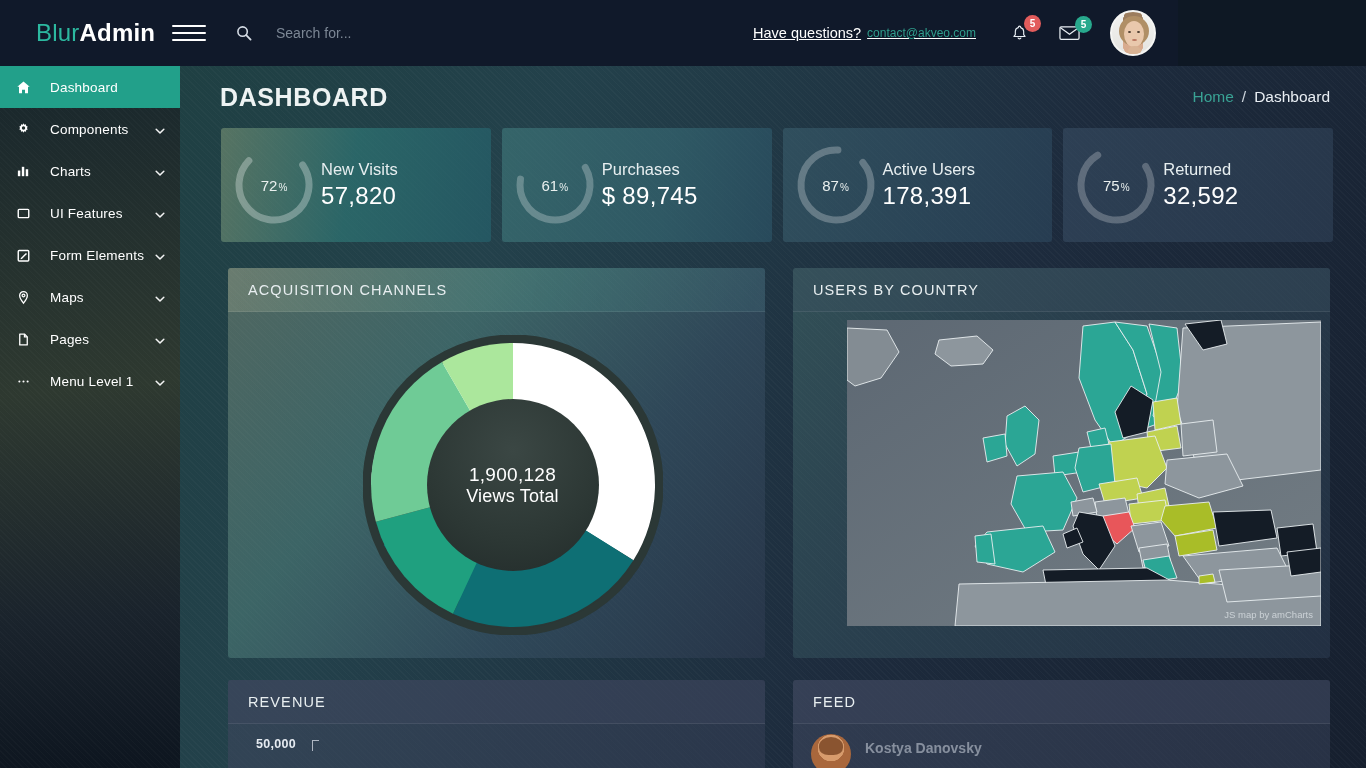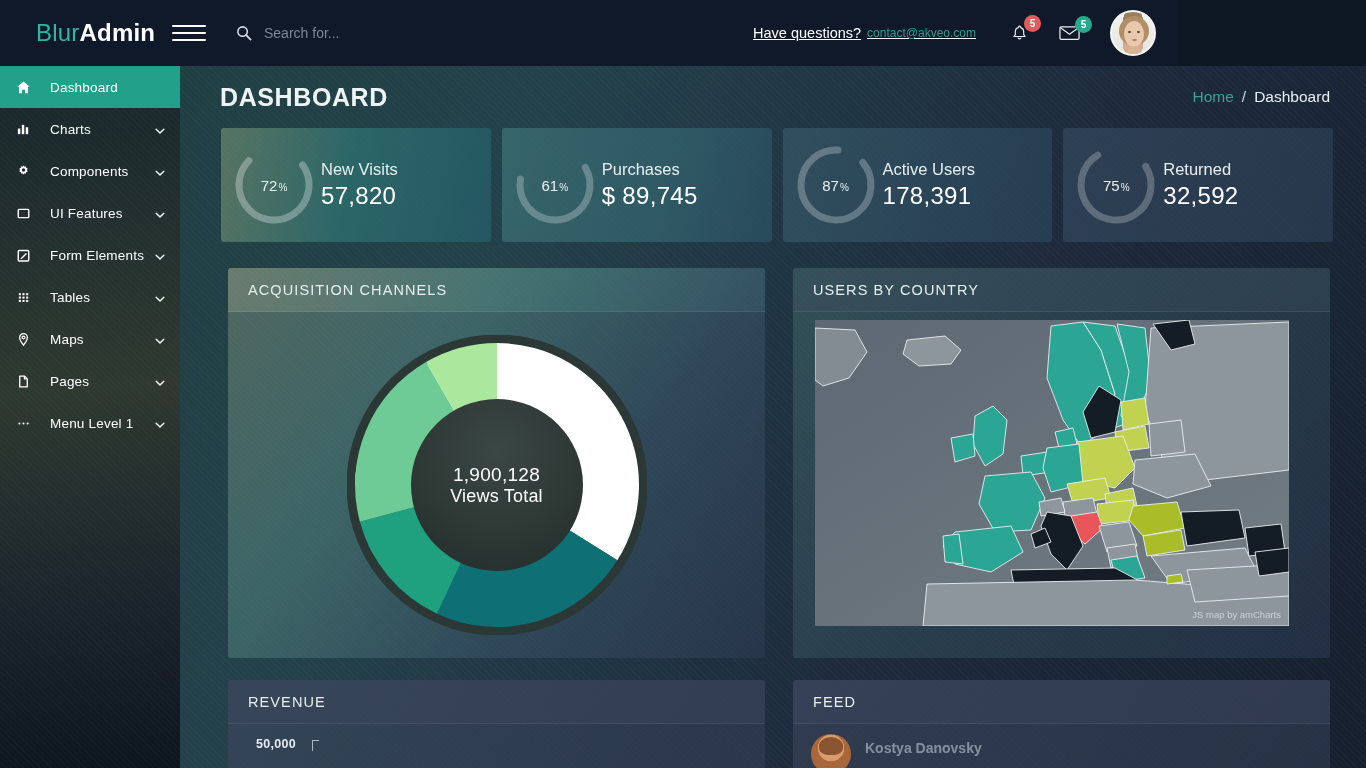--- a/index.html
+++ b/index.html
@@ -23,21 +23,21 @@
     display:flex; align-items:center;
   }
   .logo .blur{ color:#2cb9a0; font-weight:400;}
   .logo .admin{ color:#fff; font-weight:700;}
   .hamburger{
     width:34px; height:26px; margin-left:-8px;
     display:flex; flex-direction:column; justify-content:center; gap:5px;
     cursor:pointer;
   }
   .hamburger span{ display:block; height:2px; background:#fff; border-radius:1px;}
-  .search-wrap{ display:flex; align-items:center; margin-left:30px; gap:12px;}
+  .search-wrap{ display:flex; align-items:center; margin-left:30px; gap:24px;}
   .search-ico{ width:16px;height:16px; display:block;}
   .search-input{
     background:transparent; border:0; outline:none;
     color:#c9d2de; font-size:14px; font-family:inherit; width:230px;
   }
   .search-input::placeholder{ color:#7c8795;}
   .topright{ margin-left:auto; display:flex; align-items:center; padding-right:22px; gap:0;text-decoration:underline;}
   .questions{ font-size:14.5px; color:#fff; margin-right:6px;}
   .contact{ font-size:12px; color:#2f9e8c; text-decoration:none; margin-right:34px;}
   .ico-badge{ position:relative; margin-right:30px; cursor:pointer; display:flex; align-items:center;}
@@ -133,21 +133,21 @@
   .panel{ flex:1 1 0; border-radius:3px; overflow:hidden;}
   .panel-head{
     height:44px; display:flex; align-items:center; padding:0 20px;
     font-size:14.5px; letter-spacing:1.1px; color:#e8eef0;
     border-bottom:1px solid rgba(255,255,255,.08);
   }
   .panel.acq{ height:390px; background:linear-gradient(128deg, rgba(190,193,160,.30) 0%, rgba(96,150,140,.42) 34%, rgba(60,86,106,.52) 66%, rgba(46,58,80,.56) 100%);}
   .panel.acq .panel-head{ background:linear-gradient(100deg, rgba(196,196,160,.22), rgba(80,150,143,.26) 60%, rgba(70,120,130,.22));}
   .panel.map{ height:390px; background:linear-gradient(128deg, rgba(86,134,126,.34) 0%, rgba(56,88,98,.46) 40%, rgba(44,60,82,.54) 100%);}
   .panel.map .panel-head{ background:rgba(62,84,100,.30);}
-  .panel-body{ position:relative; height:346px;}
+  .panel-body{ position:relative; height:346px;margin-left:32px;}
 
   
   .donut-wrap{ display:flex; align-items:center; justify-content:center; height:100%;}
   .donut{ position:relative; width:300px; height:300px;}
   .donut svg{ display:block;}
   .donut-center{
     position:absolute; left:50%; top:50%; transform:translate(-50%,-50%);
     width:172px;height:172px;border-radius:50%;
     background:radial-gradient(circle at 50% 30%,#3b4744 0%,#2c3734 62%,#222b2a 100%);
     display:flex;flex-direction:column;align-items:center;justify-content:center;
@@ -245,47 +245,47 @@
       <svg viewBox="0 0 16 16" width="15" height="15">
           <path d="M8 1.6 1.4 7.2h1.8V14h3.2v-3.6h3.2V14h3.2V7.2h1.8z" fill="#fff"></path>
         </svg>
     </span>
     <span class="nav-label">Dashboard</span>
   </div>
 
   <div class="nav-item">
     <span class="nav-ico">
       <svg viewBox="0 0 16 16" width="15" height="15">
+          <path d="M8 1.4l.9 1.5 1.7-.4.3 1.7 1.6.7-.8 1.5.8 1.5-1.6.7-.3 1.7-1.7-.4L8 11.4l-.9-1.5-1.7.4-.3-1.7-1.6-.7.8-1.5-.8-1.5 1.6-.7.3-1.7 1.7.4z" fill="#fff"></path>
+          <circle cx="8" cy="6.4" r="1.8" fill="#1e2b2a"></circle>
+        </svg>
+    </span>
+    <span class="nav-label">Components</span>
+    <span class="caret"><svg viewBox="0 0 12 12" width="12" height="12">
+          <path d="M2.2 4.2 6 8l3.8-3.8" fill="none" stroke="#fff" stroke-width="1.5" stroke-linecap="round" stroke-linejoin="round"></path>
+        </svg></span>
+  </div>
+
+  <div class="nav-item">
+    <span class="nav-ico">
+      <svg viewBox="0 0 16 16" width="15" height="15">
           <rect x="2" y="7" width="2.6" height="6" fill="#fff"></rect>
           <rect x="6.2" y="3" width="2.6" height="10" fill="#fff"></rect>
           <rect x="10.4" y="5.6" width="2.6" height="7.4" fill="#fff"></rect>
         </svg>
     </span>
     <span class="nav-label">Charts</span>
     <span class="caret"><svg viewBox="0 0 12 12" width="12" height="12">
           <path d="M2.2 4.2 6 8l3.8-3.8" fill="none" stroke="#fff" stroke-width="1.5" stroke-linecap="round" stroke-linejoin="round"></path>
         </svg></span>
   </div>
 
   <div class="nav-item">
     <span class="nav-ico">
       <svg viewBox="0 0 16 16" width="15" height="15">
-          <path d="M8 1.4l.9 1.5 1.7-.4.3 1.7 1.6.7-.8 1.5.8 1.5-1.6.7-.3 1.7-1.7-.4L8 11.4l-.9-1.5-1.7.4-.3-1.7-1.6-.7.8-1.5-.8-1.5 1.6-.7.3-1.7 1.7.4z" fill="#fff"></path>
-          <circle cx="8" cy="6.4" r="1.8" fill="#1e2b2a"></circle>
-        </svg>
-    </span>
-    <span class="nav-label">Components</span>
-    <span class="caret"><svg viewBox="0 0 12 12" width="12" height="12">
-          <path d="M2.2 4.2 6 8l3.8-3.8" fill="none" stroke="#fff" stroke-width="1.5" stroke-linecap="round" stroke-linejoin="round"></path>
-        </svg></span>
-  </div>
-
-  <div class="nav-item">
-    <span class="nav-ico">
-      <svg viewBox="0 0 16 16" width="15" height="15">
           <rect x="2.4" y="3.6" width="11.2" height="8.8" rx="1" fill="none" stroke="#fff" stroke-width="1.5"></rect>
         </svg>
     </span>
     <span class="nav-label">UI Features</span>
     <span class="caret"><svg viewBox="0 0 12 12" width="12" height="12">
           <path d="M2.2 4.2 6 8l3.8-3.8" fill="none" stroke="#fff" stroke-width="1.5" stroke-linecap="round" stroke-linejoin="round"></path>
         </svg></span>
   </div>
 
   <div class="nav-item">
@@ -294,41 +294,20 @@
           <rect x="2.4" y="2.6" width="11.2" height="11.2" rx="1" fill="none" stroke="#fff" stroke-width="1.5"></rect>
           <path d="M5.2 10.6 10.6 5.2l1.1 1.1-5.4 5.4-1.5.4z" fill="#fff"></path>
         </svg>
     </span>
     <span class="nav-label">Form Elements</span>
     <span class="caret"><svg viewBox="0 0 12 12" width="12" height="12">
           <path d="M2.2 4.2 6 8l3.8-3.8" fill="none" stroke="#fff" stroke-width="1.5" stroke-linecap="round" stroke-linejoin="round"></path>
         </svg></span>
   </div>
 
-  <div class="nav-item">
-    <span class="nav-ico">
-      <svg viewBox="0 0 16 16" width="15" height="15">
-          <g fill="#fff">
-            <rect x="3" y="3.4" width="2.2" height="2.2"></rect>
-            <rect x="6.9" y="3.4" width="2.2" height="2.2"></rect>
-            <rect x="10.8" y="3.4" width="2.2" height="2.2"></rect>
-            <rect x="3" y="7" width="2.2" height="2.2"></rect>
-            <rect x="6.9" y="7" width="2.2" height="2.2"></rect>
-            <rect x="10.8" y="7" width="2.2" height="2.2"></rect>
-            <rect x="3" y="10.6" width="2.2" height="2.2"></rect>
-            <rect x="6.9" y="10.6" width="2.2" height="2.2"></rect>
-            <rect x="10.8" y="10.6" width="2.2" height="2.2"></rect>
-          </g>
-        </svg>
-    </span>
-    <span class="nav-label">Tables</span>
-    <span class="caret"><svg viewBox="0 0 12 12" width="12" height="12">
-          <path d="M2.2 4.2 6 8l3.8-3.8" fill="none" stroke="#fff" stroke-width="1.5" stroke-linecap="round" stroke-linejoin="round"></path>
-        </svg></span>
-  </div>
 
   <div class="nav-item">
     <span class="nav-ico">
       <svg viewBox="0 0 16 16" width="15" height="15">
           <path d="M8 1.8c-2.3 0-4.1 1.8-4.1 4 0 3 4.1 8.3 4.1 8.3s4.1-5.3 4.1-8.3c0-2.2-1.8-4-4.1-4z" fill="none" stroke="#fff" stroke-width="1.4"></path>
           <circle cx="8" cy="5.8" r="1.5" fill="none" stroke="#fff" stroke-width="1.3"></circle>
         </svg>
     </span>
     <span class="nav-label">Maps</span>
     <span class="caret"><svg viewBox="0 0 12 12" width="12" height="12">

